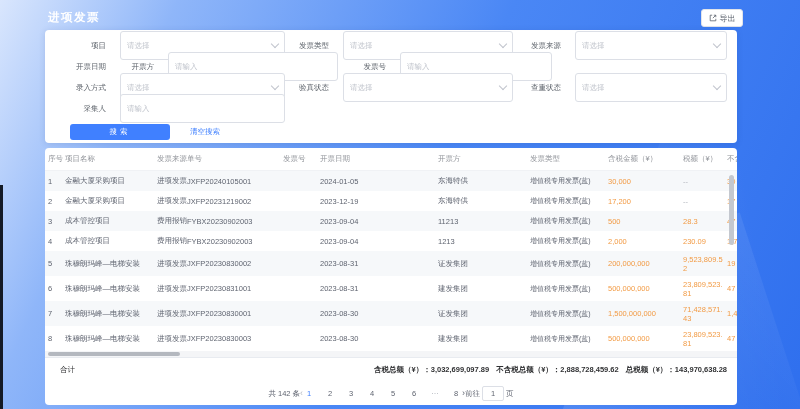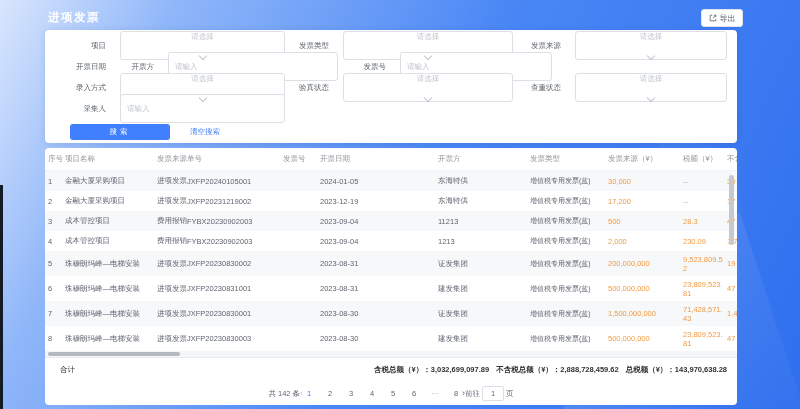--- a/index.html
+++ b/index.html
@@ -14,21 +14,21 @@
   .edge-strip{position:absolute;left:0;top:185px;width:3px;height:224px;background:#141a26;}
 
   .page-title{position:absolute;left:48px;top:10px;font-size:11.5px;font-weight:bold;color:#ffffff;letter-spacing:1.5px;}
   .export-btn{position:absolute;left:701px;top:9px;width:42px;height:18px;background:#ffffff;border:1px solid #e1e4ea;border-radius:3px;box-sizing:border-box;display:flex;align-items:center;justify-content:center;gap:3px;font-size:8px;color:#5a616c;cursor:pointer;}
 
   
   .filter-card{position:absolute;left:45px;top:30px;width:692px;height:113px;background:#fff;border-radius:4px;box-shadow:0 1px 6px rgba(25,60,130,.15);box-sizing:border-box;padding-top:5px;}
   .f-row{display:flex;align-items:center;height:21px;}
   .f-label{font-size:7.5px;color:#5a6068;text-align:right;padding-right:4px;box-sizing:border-box;flex-shrink:0;}
   .g1l{width:65px;} .g2l{width:48px;} .g3l{width:52px;}
-  .ctrl{height:29px;box-sizing:border-box;border:1px solid #dcdfe6;border-radius:3px;background:#fff;display:flex;align-items:center;font-size:7.5px;color:#c0c4cc;padding:0 6px;flex-shrink:0;flex-direction:column;}
+  .ctrl{height:29px;box-sizing:border-box;border:1px solid #dcdfe6;border-radius:3px;background:#fff;display:flex;align-items:center;font-size:7.5px;color:#c0c4cc;padding:0 6px;flex-shrink:0;}
   .g1c{width:165px;margin-left:10px;} .g2c{width:170px;margin-left:10px;} .g3c{width:152px;margin-left:10px;}
   .sel{justify-content:space-between;cursor:pointer;}
   .chev{width:5px;height:5px;border-right:1px solid #c0c4cc;border-bottom:1px solid #c0c4cc;transform:rotate(45deg);margin-top:-3px;flex-shrink:0;}
   .txtin{outline:none;}
   input.ctrl::placeholder{color:#c0c4cc;}
   .daterange{justify-content:flex-start;gap:0;}
   .cal{flex-shrink:0;margin-right:4px;display:flex;}
   .dr-ph{flex:1;text-align:center;color:#c0c4cc;}
   .dr-sep{color:#5a6068;flex-shrink:0;padding:0 2px;}
   .btn-row{display:flex;align-items:center;height:22px;margin-top:2px;}
@@ -141,21 +141,21 @@
 <div class="table-card">
   <div class="thead">
       <div class="th c1">序号</div>
       <div class="th c2">项目名称</div>
       <div class="th c3">发票来源</div>
       <div class="th c4">单号</div>
       <div class="th c5">发票号</div>
       <div class="th c6">开票日期</div>
       <div class="th c7">开票方</div>
       <div class="th c8">发票类型</div>
-      <div class="th c9">发票来源（¥）</div>
+      <div class="th c9">含税金额（¥）</div>
       <div class="th c10">税额（¥）</div>
       <div class="th c11">不含税金额（¥）</div>
     </div>
   <div>
       <div class="tr short stripe">
         <div class="td c1">1</div>
         <div class="td c2">金融大厦采购项目</div>
         <div class="td c3">进项发票</div>
         <div class="td c4">JXFP20240105001</div>
         <div class="td c5"></div>

